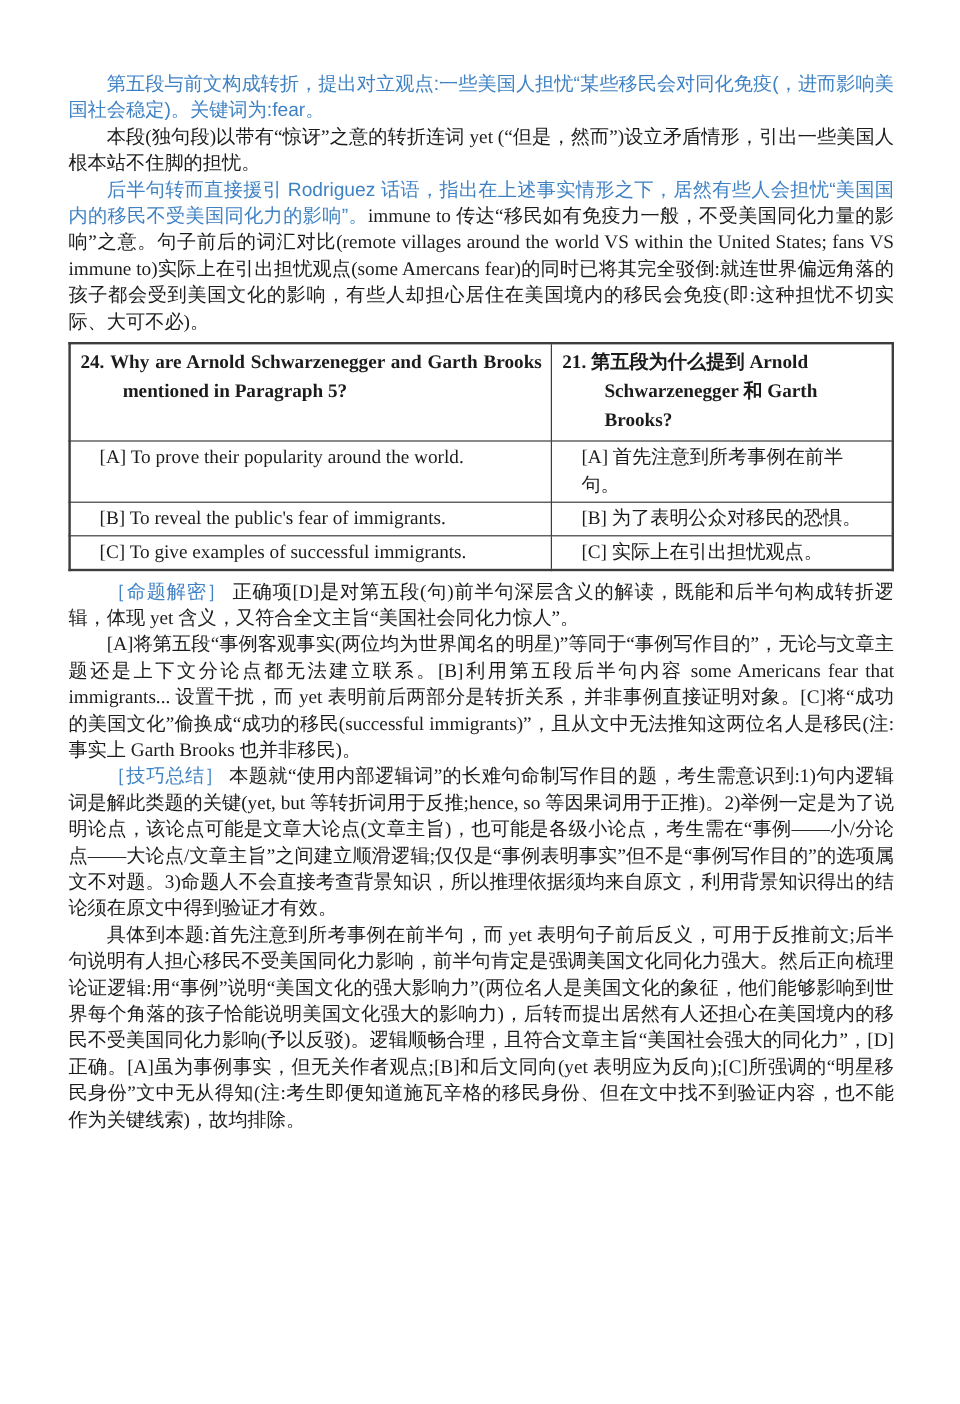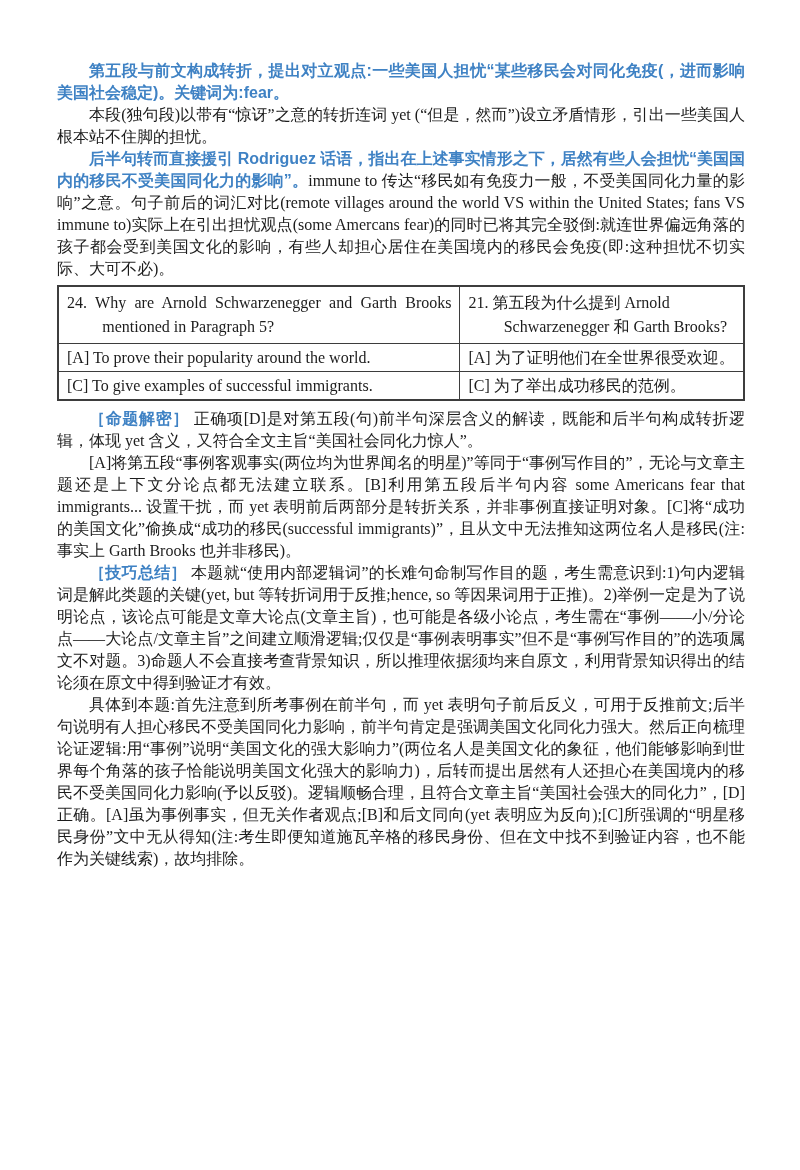--- a/index.html
+++ b/index.html
@@ -16,38 +16,38 @@
     color:#1c1c1c;
     overflow:hidden;
   }
   .para {
     margin:0;
     text-align:justify;
     text-indent:2em;
   }
   .hl {
     color:#3f82c4;
-    font-weight:bold;
+    font-weight:normal;
     font-family:"Liberation Sans","DejaVu Sans",sans-serif;
   }
   table.qtable {
     width:100%;
     border-collapse:collapse;
     border:2px solid #3d3d3d;
     margin:5px 0 7px 0;
     table-layout:fixed;
   }
   table.qtable td {
     border:1px solid #3d3d3d;
-    padding:2px 8px;
+    padding:2px 24px;
     vertical-align:top;
     line-height:23px;
   }
   table.qtable td.th {
-    font-weight:normal;
+    font-weight:bold;
     padding:4px 8px;
     line-height:24px;
   }
   td.en-h { text-align:justify; }
   .hang {
     display:block;
     padding-left:2.2em;
     text-indent:-2.2em;
   }
 </style>
@@ -73,25 +73,29 @@
         <tr>
       <td class="th en-h">
             <span class="hang">24.  Why are Arnold Schwarzenegger and Garth Brooks mentioned in Paragraph 5?</span>
           </td>
       <td class="th">
             <span class="hang">21. 第五段为什么提到 Arnold Schwarzenegger 和 Garth Brooks?</span>
           </td>
     </tr>
     <tr>
       <td>[A] To prove their popularity around the world.</td>
-      <td>[A] 为了证明他们在全世界很受欢迎。</td>
+      <td>[A] 首先注意到所考事例在前半句。</td>
+    </tr>
+    <tr>
+      <td>[B] To reveal the public's fear of immigrants.</td>
+      <td>[B] 为了表明公众对移民的恐惧。</td>
     </tr>
     <tr>
       <td>[C] To give examples of successful immigrants.</td>
-      <td>[C] 为了举出成功移民的范例。</td>
+      <td>[C] 实际上在引出担忧观点。</td>
     </tr>
   </tbody>
     </table>
 
 
   <p class="para"><span class="hl">［命题解密］</span><span> 正确项[D]是对第五段(句)前半句深层含义的解读，既能和后半句构成转折逻辑，体现 yet 含义，又符合全文主旨“美国社会同化力惊人”。</span></p>
 
   <p class="para"><span>[A]将第五段“事例客观事实(两位均为世界闻名的明星)”等同于“事例写作目的”，无论与文章主题还是上下文分论点都无法建立联系。[B]利用第五段后半句内容 some Americans fear that immigrants... 设置干扰，而 yet 表明前后两部分是转折关系，并非事例直接证明对象。[C]将“成功的美国文化”偷换成“成功的移民(successful immigrants)”，且从文中无法推知这两位名人是移民(注:事实上 Garth Brooks 也并非移民)。</span></p>
 
   <p class="para"><span class="hl">［技巧总结］</span><span> 本题就“使用内部逻辑词”的长难句命制写作目的题，考生需意识到:1)句内逻辑词是解此类题的关键(yet, but 等转折词用于反推;hence, so 等因果词用于正推)。2)举例一定是为了说明论点，该论点可能是文章大论点(文章主旨)，也可能是各级小论点，考生需在“事例——小/分论点——大论点/文章主旨”之间建立顺滑逻辑;仅仅是“事例表明事实”但不是“事例写作目的”的选项属文不对题。3)命题人不会直接考查背景知识，所以推理依据须均来自原文，利用背景知识得出的结论须在原文中得到验证才有效。</span></p>

